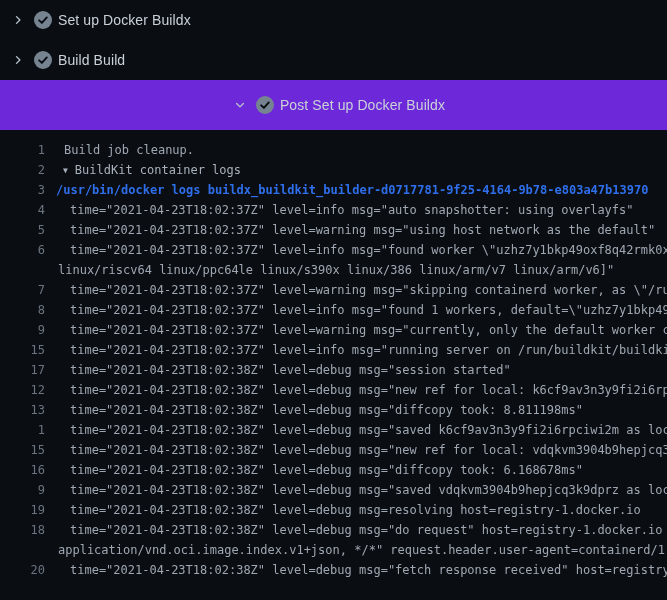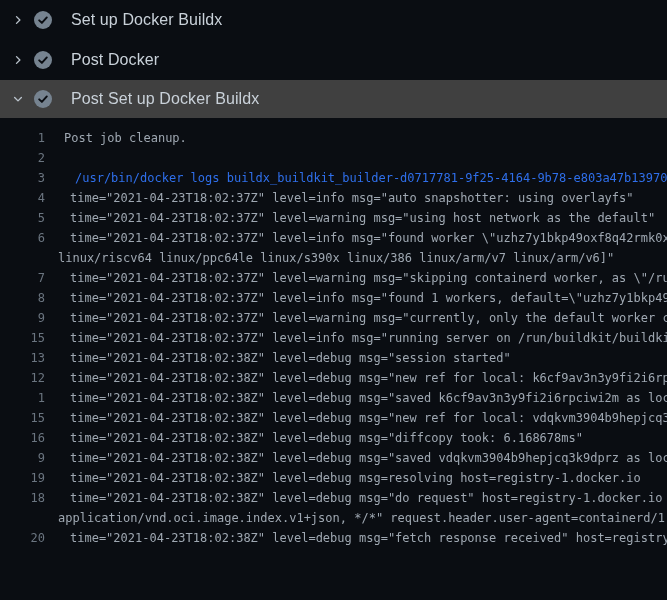--- a/index.html
+++ b/index.html
@@ -7,42 +7,42 @@
     width:667px;height:600px;overflow:hidden;
     background:#0a0d12;
     font-family:"Liberation Sans", sans-serif;
   }
   
   #steps{width:667px;}
   .step{
     height:40px;display:flex;align-items:center;
     padding-left:12px;box-sizing:border-box;cursor:pointer;
   }
-  .step.expanded{height:38px;background:#404040;}
+  .step.expanded{height:50px;background:#6d28d9;justify-content:center;}
   .chev{width:12px;height:16px;display:flex;align-items:center;justify-content:center;flex:0 0 12px;}
   .chev svg{display:block;}
   .check{width:18px;height:18px;margin-left:10px;flex:0 0 18px;}
   .check svg{display:block;}
-  .slabel{margin-left:19px;font-size:16px;color:#c9d1d9;letter-spacing:.1px;}
+  .slabel{margin-left:6px;font-size:14px;color:#c9d1d9;letter-spacing:.1px;}
   
   #log{
     padding-top:10px;
     font-family:"DejaVu Sans Mono", monospace;
     font-size:12px;
     width:667px;
   }
   .lrow{height:20px;display:flex;align-items:center;white-space:pre;overflow:hidden;}
   .lnum{
     flex:0 0 45px;width:45px;text-align:right;
     color:#6b7580;cursor:pointer;user-select:none;
   }
   .ltext{color:#9fa8b2;}
   .t-normal{padding-left:19px;}
   .t-child{padding-left:25px;}
-  .t-command{padding-left:30px;color:#2f6feb;font-weight:normal;}
+  .t-command{padding-left:11px;color:#2f6feb;font-weight:bold;}
   .t-group{padding-left:18px;color:#a8b1bb;}
   .cont{padding-left:13px;}
   .tri{font-size:8px;margin-right:7px;color:#a8b1bb;cursor:pointer;vertical-align:1px;}
 </style>
 </head>
 <body>
 
 <div id="steps">
     <div class="step">
       <span class="chev">
@@ -63,51 +63,52 @@
         <svg width="12" height="12" viewBox="0 0 16 16">
           <path d="M6 3.5L10.5 8 6 12.5" fill="none" stroke="#b9c2cb" stroke-width="1.8" stroke-linecap="round" stroke-linejoin="round"></path>
         </svg>
       </span>
       <span class="check">
         <svg width="18" height="18" viewBox="0 0 16 16">
           <circle cx="8" cy="8" r="8" fill="#768390"></circle>
           <path d="M4.6 8.3L7 10.6 11.4 5.7" fill="none" stroke="#0a0d12" stroke-width="1.7" stroke-linecap="round" stroke-linejoin="round"></path>
         </svg>
       </span>
-      <span class="slabel">Post Docker</span>
+      <span class="slabel">Build Build</span>
     </div>
     <div class="step expanded">
       <span class="chev">
         <svg width="12" height="12" viewBox="0 0 16 16">
           <path d="M3.5 6l4.5 4.5L12.5 6" fill="none" stroke="#b9c2cb" stroke-width="1.8" stroke-linecap="round" stroke-linejoin="round"></path>
         </svg>
       </span>
       <span class="check">
         <svg width="18" height="18" viewBox="0 0 16 16">
           <circle cx="8" cy="8" r="8" fill="#768390"></circle>
           <path d="M4.6 8.3L7 10.6 11.4 5.7" fill="none" stroke="#0a0d12" stroke-width="1.7" stroke-linecap="round" stroke-linejoin="round"></path>
         </svg>
       </span>
       <span class="slabel">Post Set up Docker Buildx</span>
     </div>
   </div>
 <div id="log">
-    <div class="lrow"><span class="lnum">1</span><span class="ltext t-normal">Post job cleanup.</span></div>
-    <div class="lrow"><span class="lnum">2</span></div>
+    <div class="lrow"><span class="lnum">1</span><span class="ltext t-normal">Build job cleanup.</span></div>
+    <div class="lrow"><span class="lnum">2</span><span class="ltext t-group"><span class="tri">▼</span><span>BuildKit container logs</span></span></div>
     <div class="lrow"><span class="lnum">3</span><span class="ltext t-command">/usr/bin/docker logs buildx_buildkit_builder-d0717781-9f25-4164-9b78-e803a47b13970</span></div>
     <div class="lrow"><span class="lnum">4</span><span class="ltext t-child">time="2021-04-23T18:02:37Z" level=info msg="auto snapshotter: using overlayfs"</span></div>
     <div class="lrow"><span class="lnum">5</span><span class="ltext t-child">time="2021-04-23T18:02:37Z" level=warning msg="using host network as the default"</span></div>
     <div class="lrow"><span class="lnum">6</span><span class="ltext t-child">time="2021-04-23T18:02:37Z" level=info msg="found worker \"uzhz7y1bkp49oxf8q42rmk0xj</span></div>
     <div class="lrow"><span class="lnum"></span><span class="ltext cont">linux/riscv64 linux/ppc64le linux/s390x linux/386 linux/arm/v7 linux/arm/v6]"</span></div>
     <div class="lrow"><span class="lnum">7</span><span class="ltext t-child">time="2021-04-23T18:02:37Z" level=warning msg="skipping containerd worker, as \"/run</span></div>
     <div class="lrow"><span class="lnum">8</span><span class="ltext t-child">time="2021-04-23T18:02:37Z" level=info msg="found 1 workers, default=\"uzhz7y1bkp49o</span></div>
     <div class="lrow"><span class="lnum">9</span><span class="ltext t-child">time="2021-04-23T18:02:37Z" level=warning msg="currently, only the default worker ca</span></div>
     <div class="lrow"><span class="lnum">15</span><span class="ltext t-child">time="2021-04-23T18:02:37Z" level=info msg="running server on /run/buildkit/buildkitd</span></div>
-    <div class="lrow"><span class="lnum">13</span><span class="ltext t-child">time="2021-04-23T18:02:38Z" level=debug msg="session started"</span></div>
+    <div class="lrow"><span class="lnum">17</span><span class="ltext t-child">time="2021-04-23T18:02:38Z" level=debug msg="session started"</span></div>
     <div class="lrow"><span class="lnum">12</span><span class="ltext t-child">time="2021-04-23T18:02:38Z" level=debug msg="new ref for local: k6cf9av3n3y9fi2i6rpc</span></div>
+    <div class="lrow"><span class="lnum">13</span><span class="ltext t-child">time="2021-04-23T18:02:38Z" level=debug msg="diffcopy took: 8.811198ms"</span></div>
     <div class="lrow"><span class="lnum">1</span><span class="ltext t-child">time="2021-04-23T18:02:38Z" level=debug msg="saved k6cf9av3n3y9fi2i6rpciwi2m as loca</span></div>
     <div class="lrow"><span class="lnum">15</span><span class="ltext t-child">time="2021-04-23T18:02:38Z" level=debug msg="new ref for local: vdqkvm3904b9hepjcq3k</span></div>
     <div class="lrow"><span class="lnum">16</span><span class="ltext t-child">time="2021-04-23T18:02:38Z" level=debug msg="diffcopy took: 6.168678ms"</span></div>
     <div class="lrow"><span class="lnum">9</span><span class="ltext t-child">time="2021-04-23T18:02:38Z" level=debug msg="saved vdqkvm3904b9hepjcq3k9dprz as loca</span></div>
     <div class="lrow"><span class="lnum">19</span><span class="ltext t-child">time="2021-04-23T18:02:38Z" level=debug msg=resolving host=registry-1.docker.io</span></div>
     <div class="lrow"><span class="lnum">18</span><span class="ltext t-child">time="2021-04-23T18:02:38Z" level=debug msg="do request" host=registry-1.docker.io req</span></div>
     <div class="lrow"><span class="lnum"></span><span class="ltext cont">application/vnd.oci.image.index.v1+json, */*" request.header.user-agent=containerd/1.4</span></div>
     <div class="lrow"><span class="lnum">20</span><span class="ltext t-child">time="2021-04-23T18:02:38Z" level=debug msg="fetch response received" host=registry-</span></div>
   </div>
 

